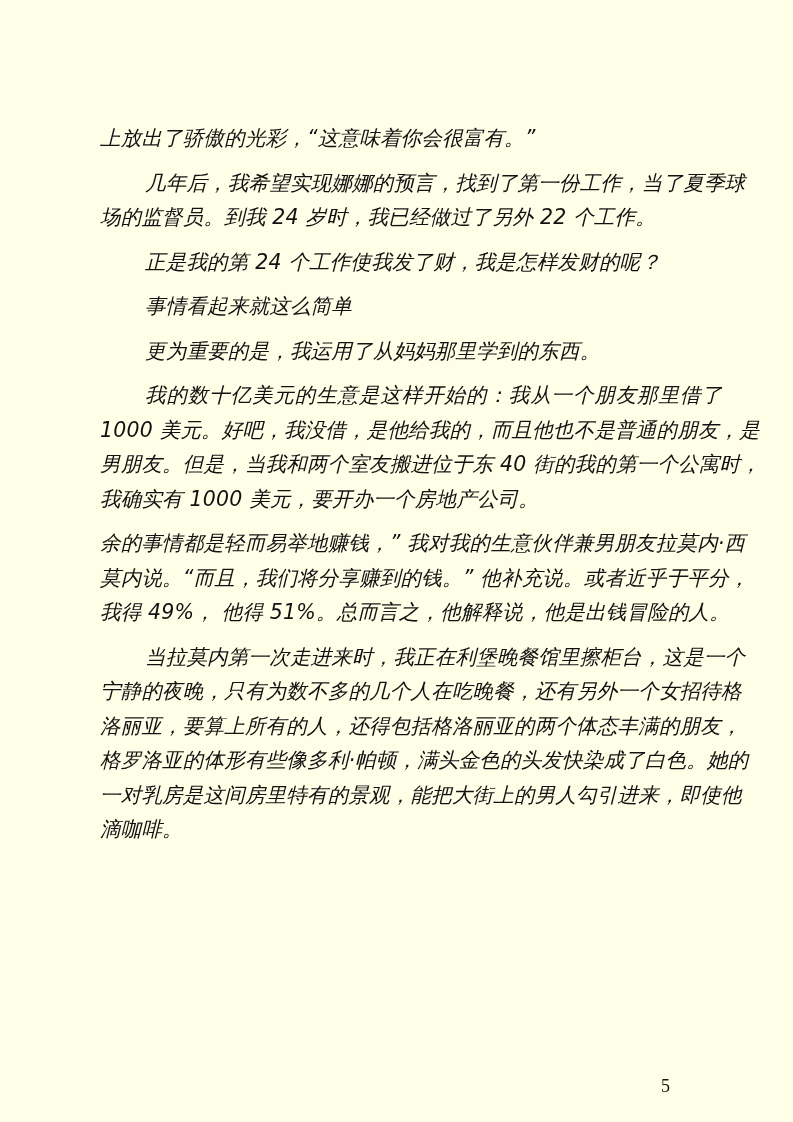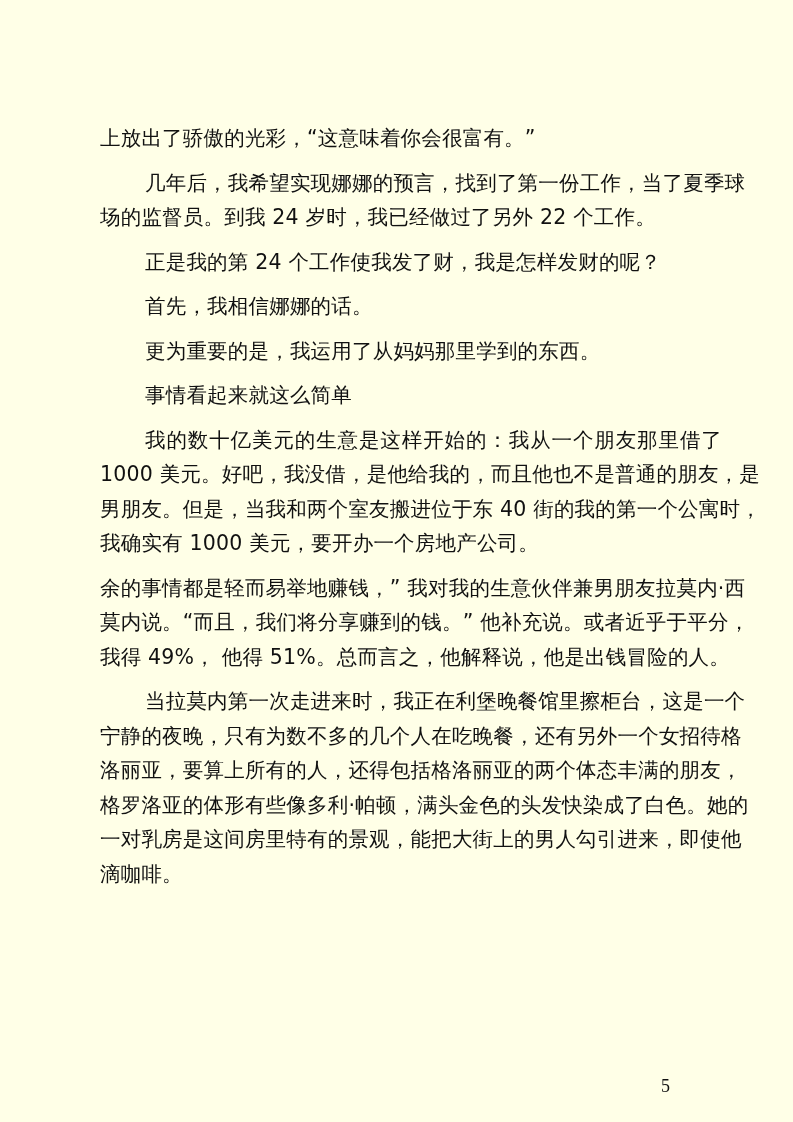--- a/index.html
+++ b/index.html
@@ -19,20 +19,21 @@
     position: absolute;
     left: 100px;
     top: 121px;
     width: 622px;
   }
   .para {
     margin: 0 0 10px 0;
     font-size: 20.5px;
     line-height: 34.5px;
     letter-spacing: 0.2px;
+    font-style: italic;
   }
   .line {
     display: block;
     white-space: nowrap;
     text-align: justify;
     text-align-last: justify;
   }
   .line.last {
     text-align-last: left;
   }
@@ -56,27 +57,24 @@
     <span class="line last">上放出了骄傲的光彩，“这意味着你会很富有。”</span>
   </p>
   <p class="para">
     <span class="line indent">几年后，我希望实现娜娜的预言，找到了第一份工作，当了夏季球</span>
     <span class="line last">场的监督员。到我 24 岁时，我已经做过了另外 22 个工作。</span>
   </p>
   <p class="para">
     <span class="line indent last">正是我的第 24 个工作使我发了财，我是怎样发财的呢？</span>
   </p>
   <p class="para">
-    <span class="line indent last">首先，我相信娜娜的话。</span>
+    <span class="line indent last">事情看起来就这么简单</span>
   </p>
   <p class="para">
     <span class="line indent last">更为重要的是，我运用了从妈妈那里学到的东西。</span>
-  </p>
-  <p class="para">
-    <span class="line indent last">事情看起来就这么简单</span>
   </p>
   <p class="para">
     <span class="line indent">我的数十亿美元的生意是这样开始的：我从一个朋友那里借了</span>
     <span class="line">1000 美元。好吧，我没借，是他给我的，而且他也不是普通的朋友，是</span>
     <span class="line">男朋友。但是，当我和两个室友搬进位于东 40 街的我的第一个公寓时，</span>
     <span class="line last">我确实有 1000 美元，要开办一个房地产公司。</span>
   </p>
   <p class="para">
     <span class="line">余的事情都是轻而易举地赚钱，” 我对我的生意伙伴兼男朋友拉莫内·西</span>
     <span class="line">莫内说。“而且，我们将分享赚到的钱。” 他补充说。或者近乎于平分，</span>

